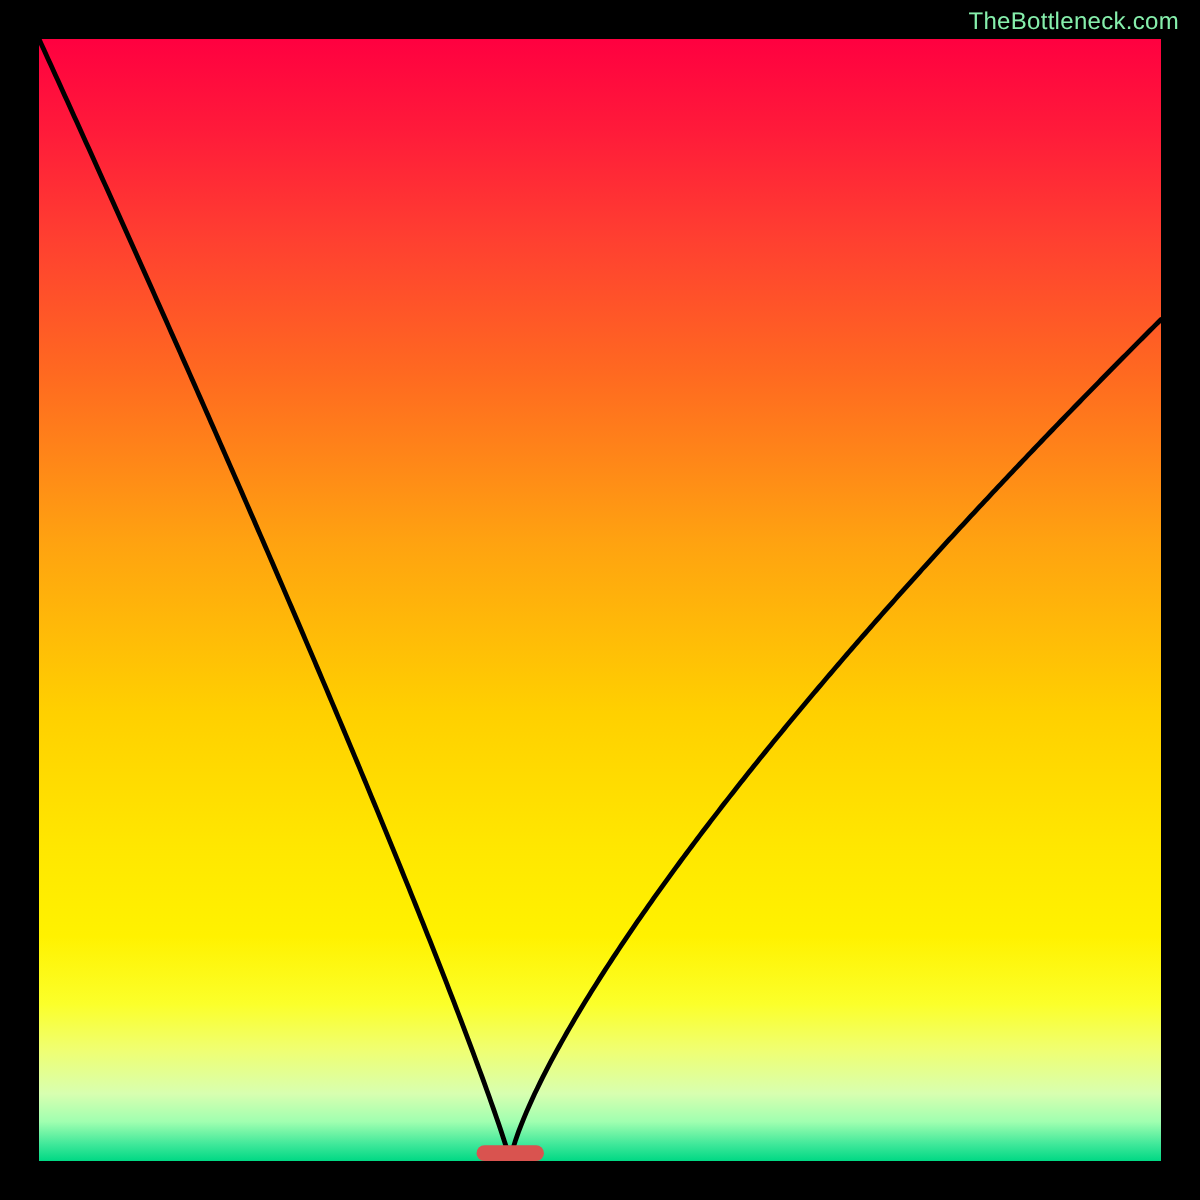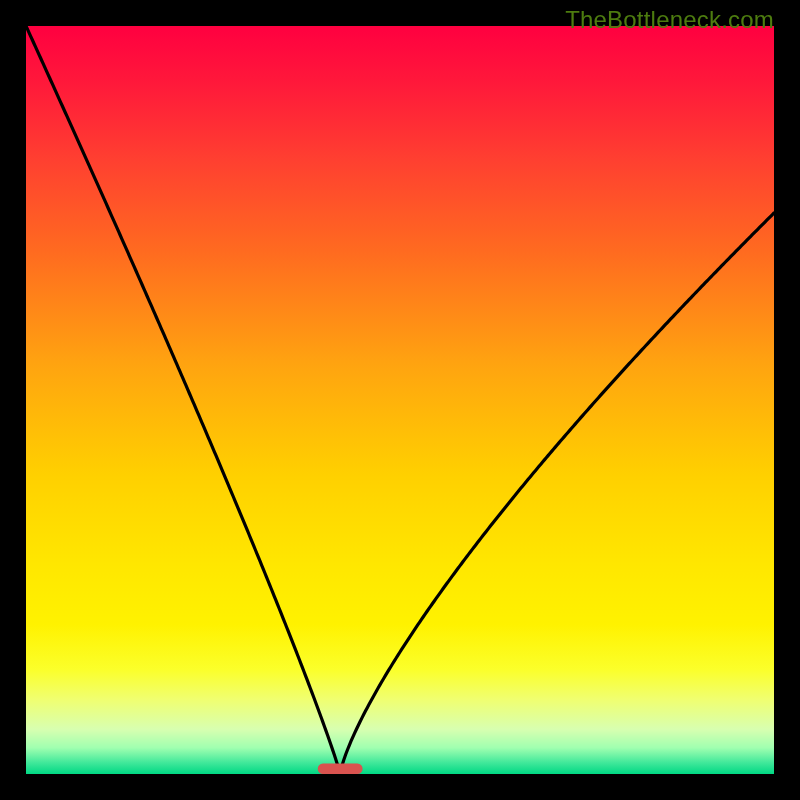--- a/index.html
+++ b/index.html
@@ -20,23 +20,23 @@
   .plot {
     position: absolute;
     left: 26px;
     top: 26px;
     width: 748px;
     height: 748px;
   }
   .watermark {
     position: absolute;
     top: 6px;
-    right: 26px;
-    color: #4d7c0f;
-    font-size: 24px;
+    right: 14px;
+    color: #86efac;
+    font-size: 16px;
     font-weight: 500;
     letter-spacing: 0.2px;
     user-select: none;
   }
 </style>
 </head>
 <body>
 
 <div class="frame">
   <svg class="plot" viewBox="0 0 100 100" preserveAspectRatio="none">

